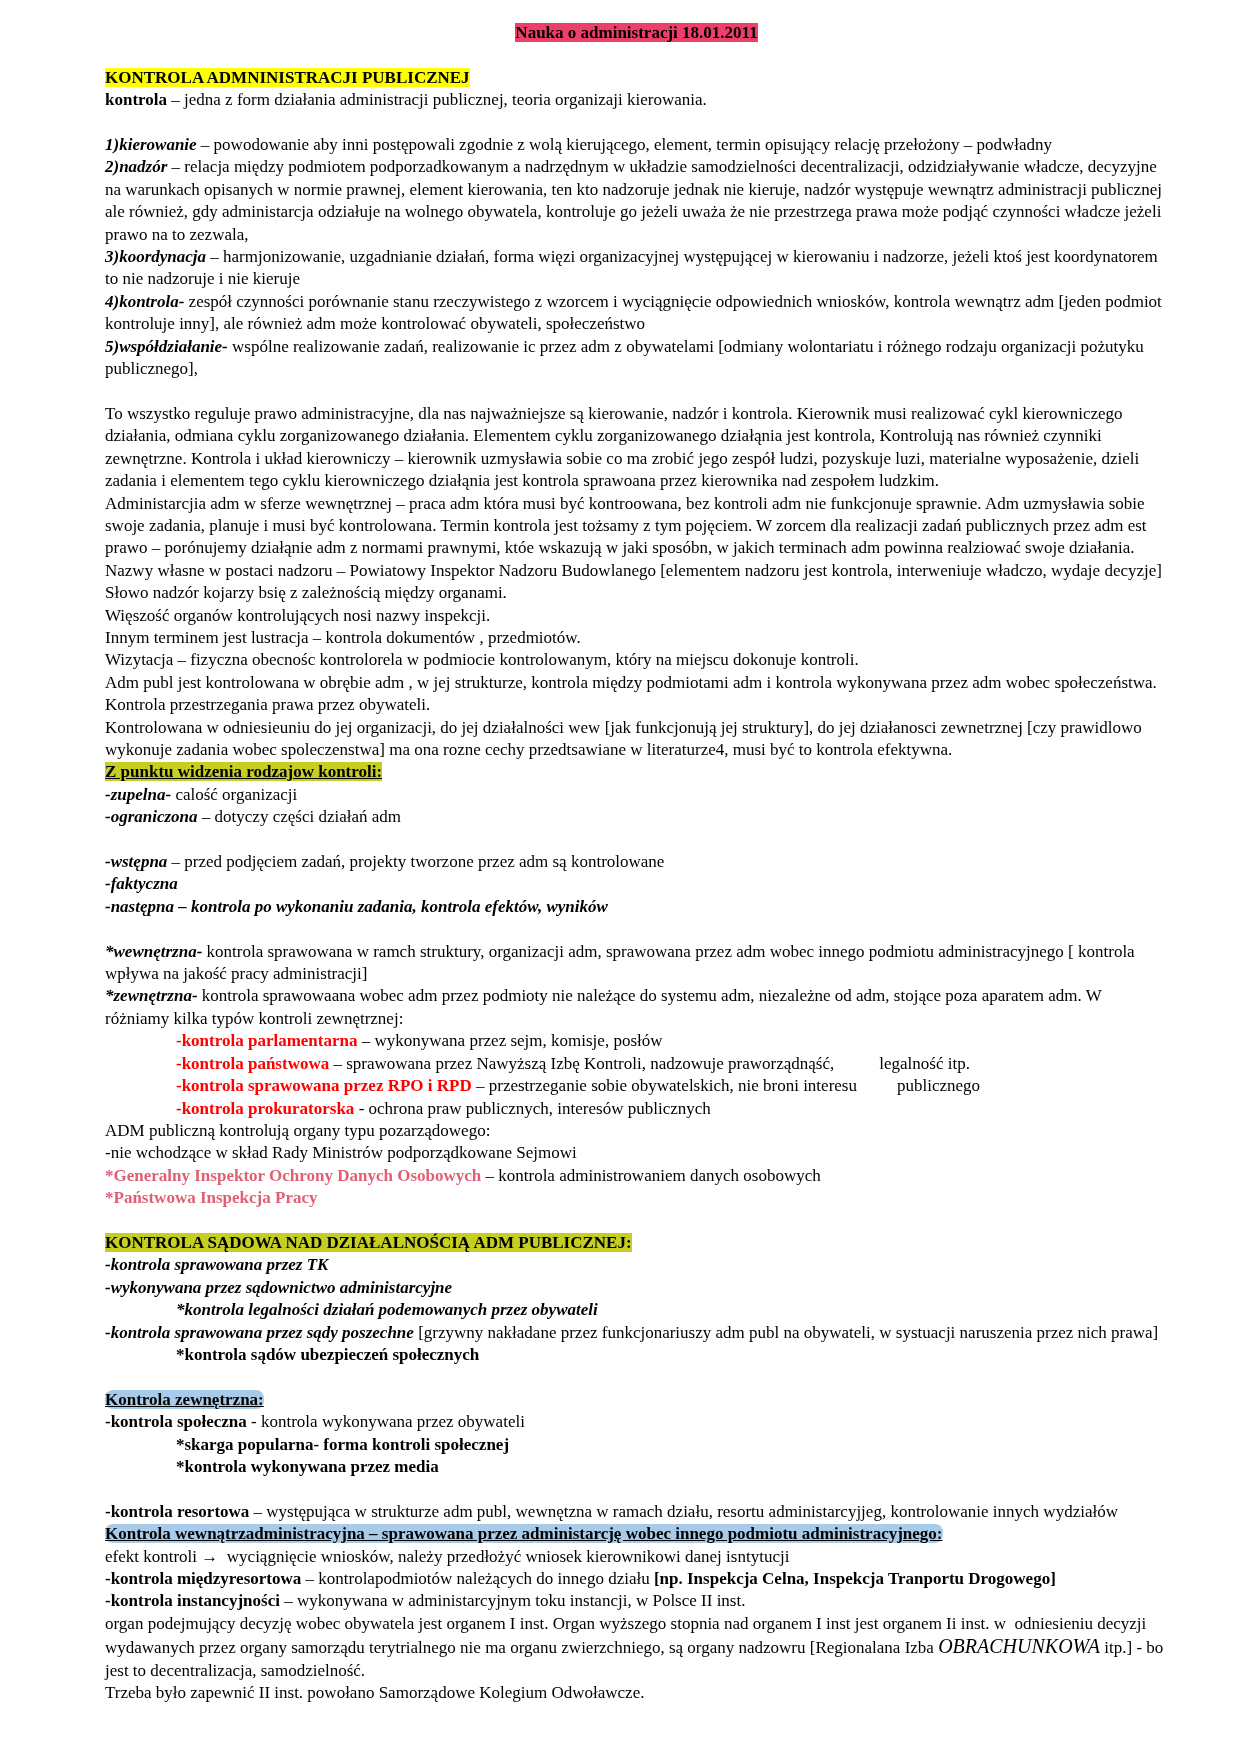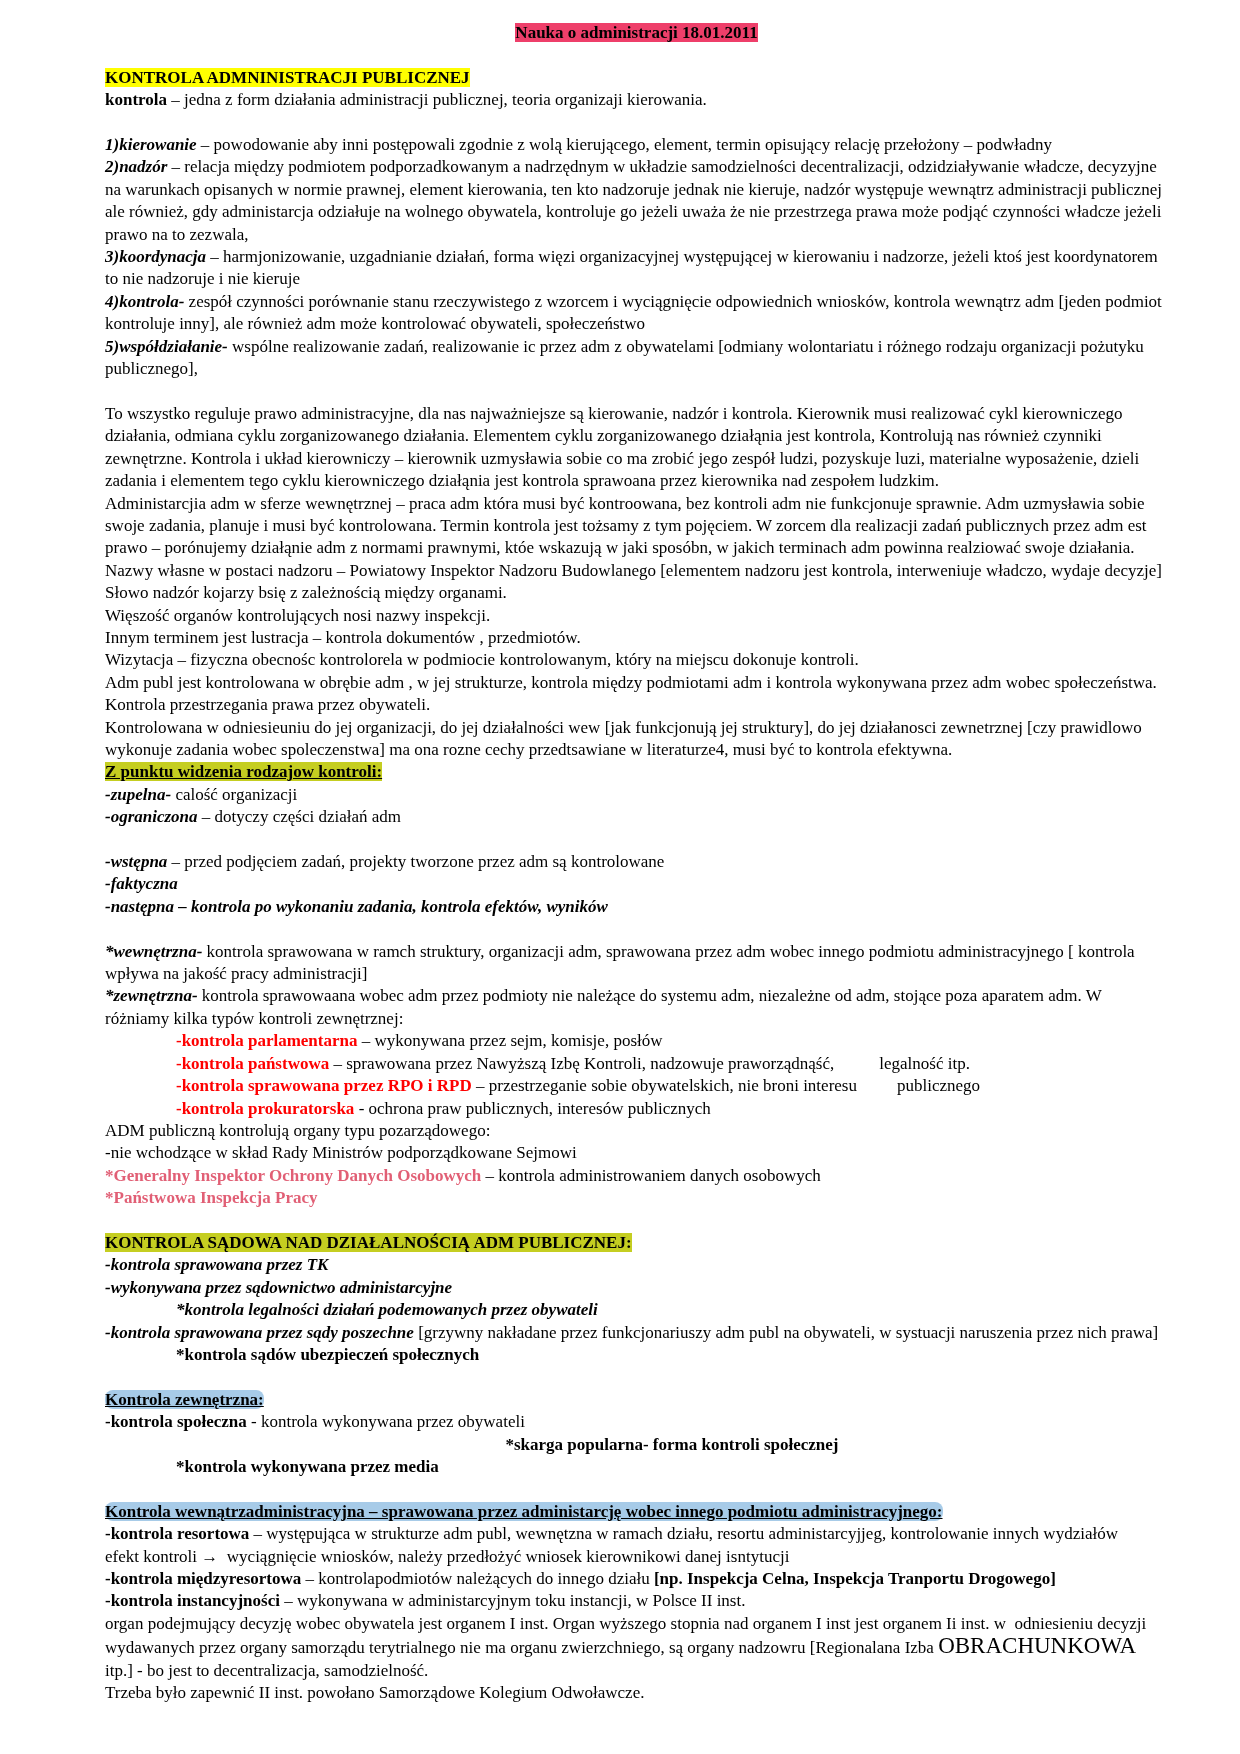--- a/index.html
+++ b/index.html
@@ -23,21 +23,21 @@
   }
   .s-b  { font-weight: 700; }
   .s-i  { font-style: italic; }
   .s-u  { text-decoration: underline; }
   .s-red  { color: var(--text-red); }
   .s-pink { color: var(--text-pink); text-align: right; }
   .s-hlY { background: var(--hl-yellow); }
   .s-hlG { background: var(--hl-green); }
   .s-hlB { background: var(--hl-blue); border-radius: 8px; }
   .s-hlP { background: var(--hl-title); }
-  .s-lg  { font-size: 23px; }
+  .s-lg  { font-size: 20px; font-style: italic; }
   .gap { display: inline-block; }
 </style>
 </head>
 <body>
 
 <div class="page">
   <div class="doc">
       <div class="line" style="text-align: center;"><span class="s-b s-hlP">Nauka o administracji 18.01.2011</span></div>
       <div class="line">&nbsp;</div>
       <div class="line"><span class="s-b s-hlY">KONTROLA ADMNINISTRACJI PUBLICZNEJ</span></div>
@@ -78,24 +78,24 @@
       <div class="line">&nbsp;</div>
       <div class="line"><span class="s-b s-hlG">KONTROLA SĄDOWA NAD DZIAŁALNOŚCIĄ ADM PUBLICZNEJ:</span></div>
       <div class="line"><span class="s-b s-i">-kontrola sprawowana przez TK</span></div>
       <div class="line"><span class="s-b s-i">-wykonywana przez sądownictwo administarcyjne</span></div>
       <div class="line" style="padding-left: 71px;"><span class="s-b s-i">*kontrola legalności działań podemowanych przez obywateli</span></div>
       <div class="line"><span class="s-b s-i">-kontrola sprawowana przez sądy poszechne</span><span> [grzywny nakładane przez funkcjonariuszy adm publ na obywateli, w systuacji naruszenia przez nich prawa]</span></div>
       <div class="line" style="padding-left: 71px;"><span class="s-b">*kontrola sądów ubezpieczeń społecznych</span></div>
       <div class="line">&nbsp;</div>
       <div class="line"><span class="s-b s-u s-hlB">Kontrola zewnętrzna:</span></div>
       <div class="line"><span class="s-b">-kontrola społeczna</span><span> - kontrola wykonywana przez obywateli</span></div>
-      <div class="line" style="padding-left: 71px; text-align: center;"><span class="s-b">*skarga popularna- forma kontroli społecznej</span></div>
+      <div class="line" style="padding-left: 71px;"><span class="s-b">*skarga popularna- forma kontroli społecznej</span></div>
       <div class="line" style="padding-left: 71px;"><span class="s-b">*kontrola wykonywana przez media</span></div>
       <div class="line">&nbsp;</div>
+      <div class="line"><span class="s-b">-kontrola resortowa</span><span> – występująca w strukturze adm publ, wewnętzna w ramach działu, resortu administarcyjjeg, kontrolowanie innych wydziałów</span></div>
       <div class="line"><span class="s-b s-u s-hlB">Kontrola wewnątrzadministracyjna – sprawowana przez administarcję wobec innego podmiotu administracyjnego:</span></div>
-      <div class="line"><span class="s-b">-kontrola resortowa</span><span> – występująca w strukturze adm publ, wewnętzna w ramach działu, resortu administarcyjjeg, kontrolowanie innych wydziałów</span></div>
       <div class="line"><span>efekt kontroli →  wyciągnięcie wniosków, należy przedłożyć wniosek kierownikowi danej isntytucji</span></div>
       <div class="line"><span class="s-b">-kontrola międzyresortowa</span><span> – kontrolapodmiotów należących do innego działu </span><span class="s-b">[np. Inspekcja Celna, Inspekcja Tranportu Drogowego]</span></div>
       <div class="line"><span class="s-b">-kontrola instancyjności</span><span> – wykonywana w administarcyjnym toku instancji, w Polsce II inst.</span></div>
       <div class="line"><span>organ podejmujący decyzję wobec obywatela jest organem I inst. Organ wyższego stopnia nad organem I inst jest organem Ii inst. w  odniesieniu decyzji wydawanych przez organy samorządu terytrialnego nie ma organu zwierzchniego, są organy nadzowru [Regionalana Izba </span><span class="s-lg">OBRACHUNKOWA</span><span> itp.] - bo jest to decentralizacja, samodzielność.</span></div>
       <div class="line"><span>Trzeba było zapewnić II inst. powołano Samorządowe Kolegium Odwoławcze.</span></div>
     </div>
 </div>
 
 </body></html>

